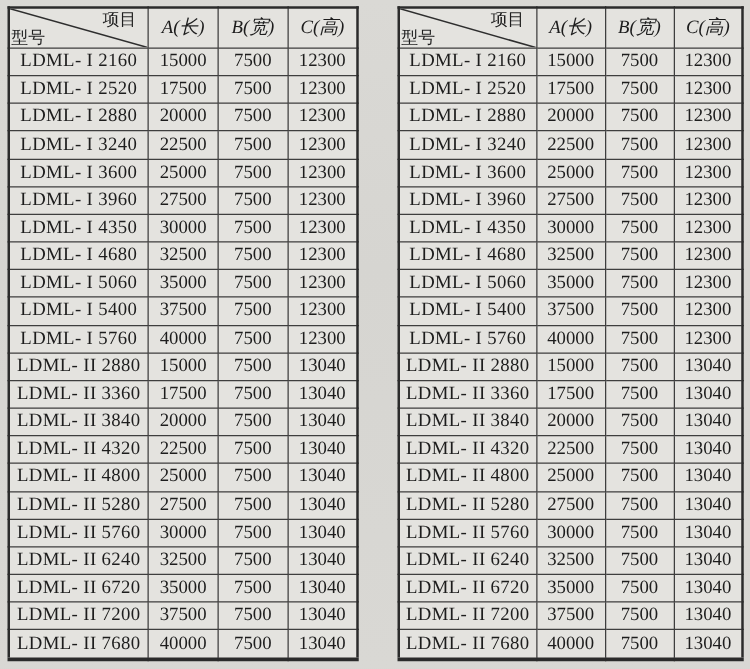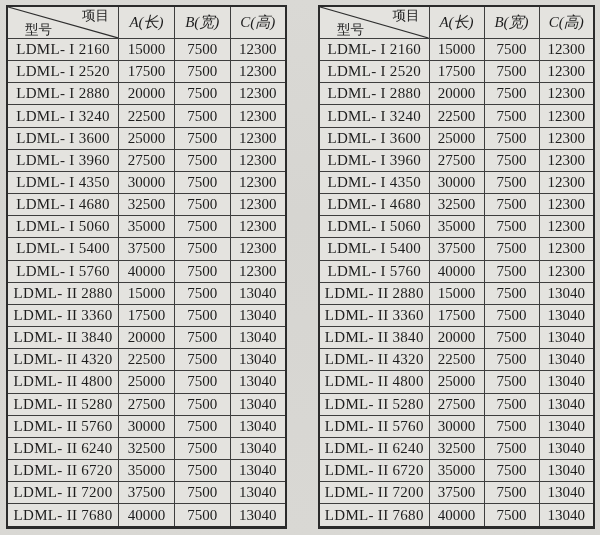--- a/index.html
+++ b/index.html
@@ -69,21 +69,21 @@
   }
   .corner .top-label {
     position: absolute;
     top: 2px;
     right: 9px;
     font-size: 13.5px;
   }
   .corner .bottom-label {
     position: absolute;
     bottom: 2px;
-    left: 17px;
+    left: 1px;
     font-size: 13.5px;
     margin-top: 44px;
   }
   td.model { letter-spacing: 0.3px; }
 </style>
 </head>
 <body>
 
 <div class="page">
 

